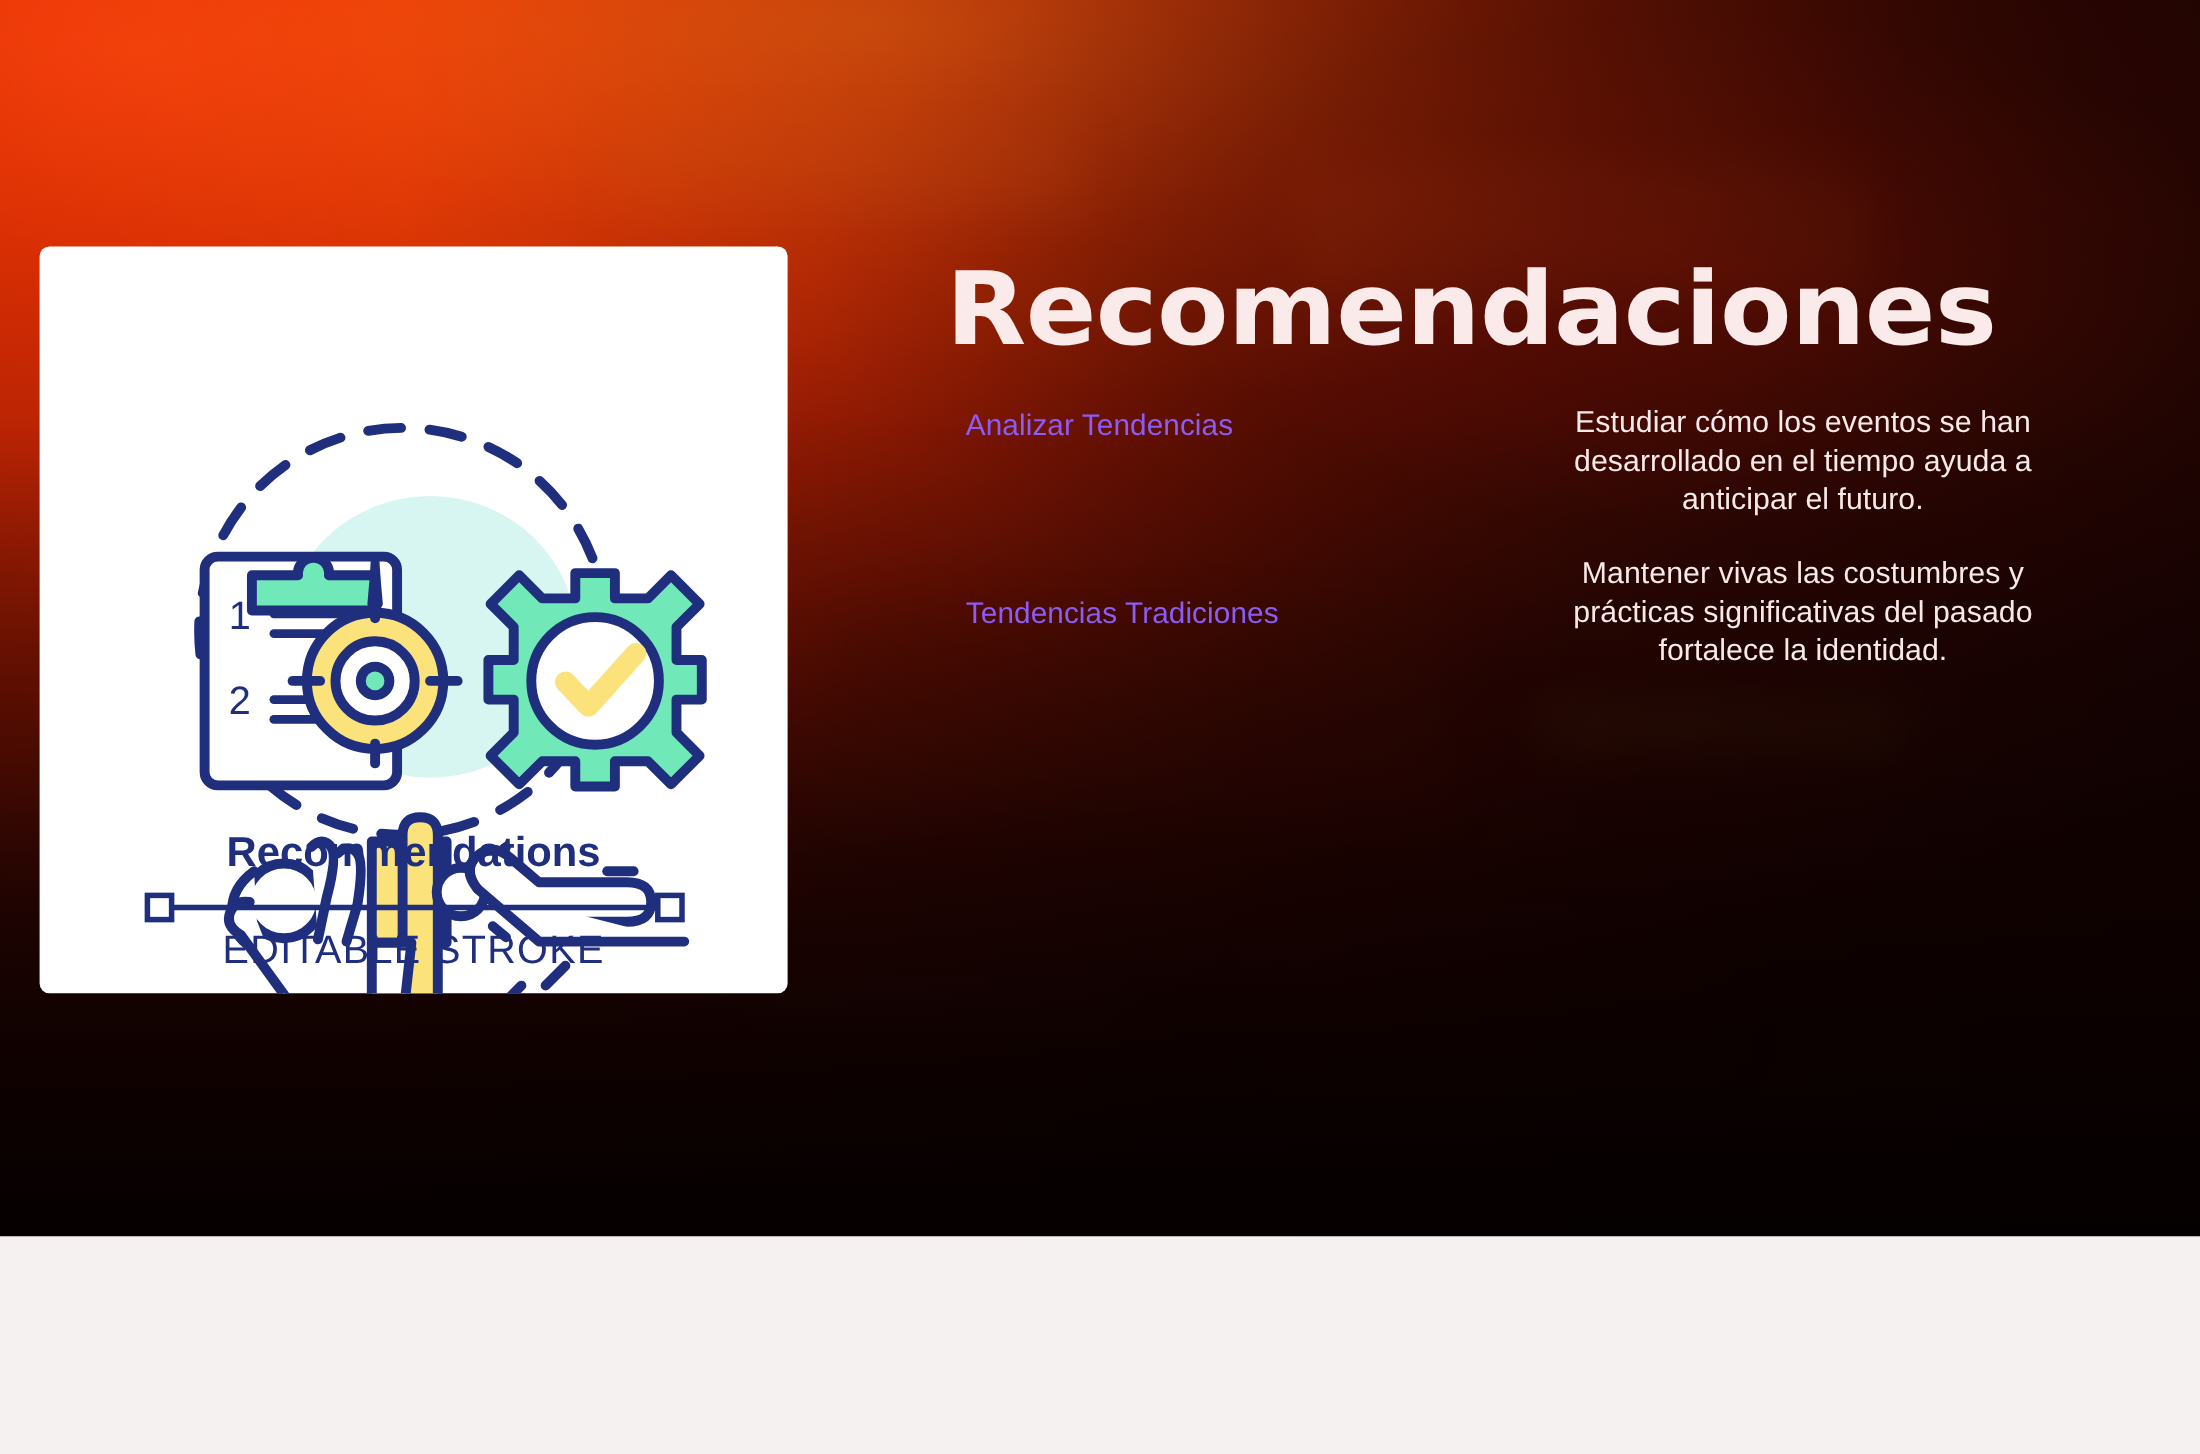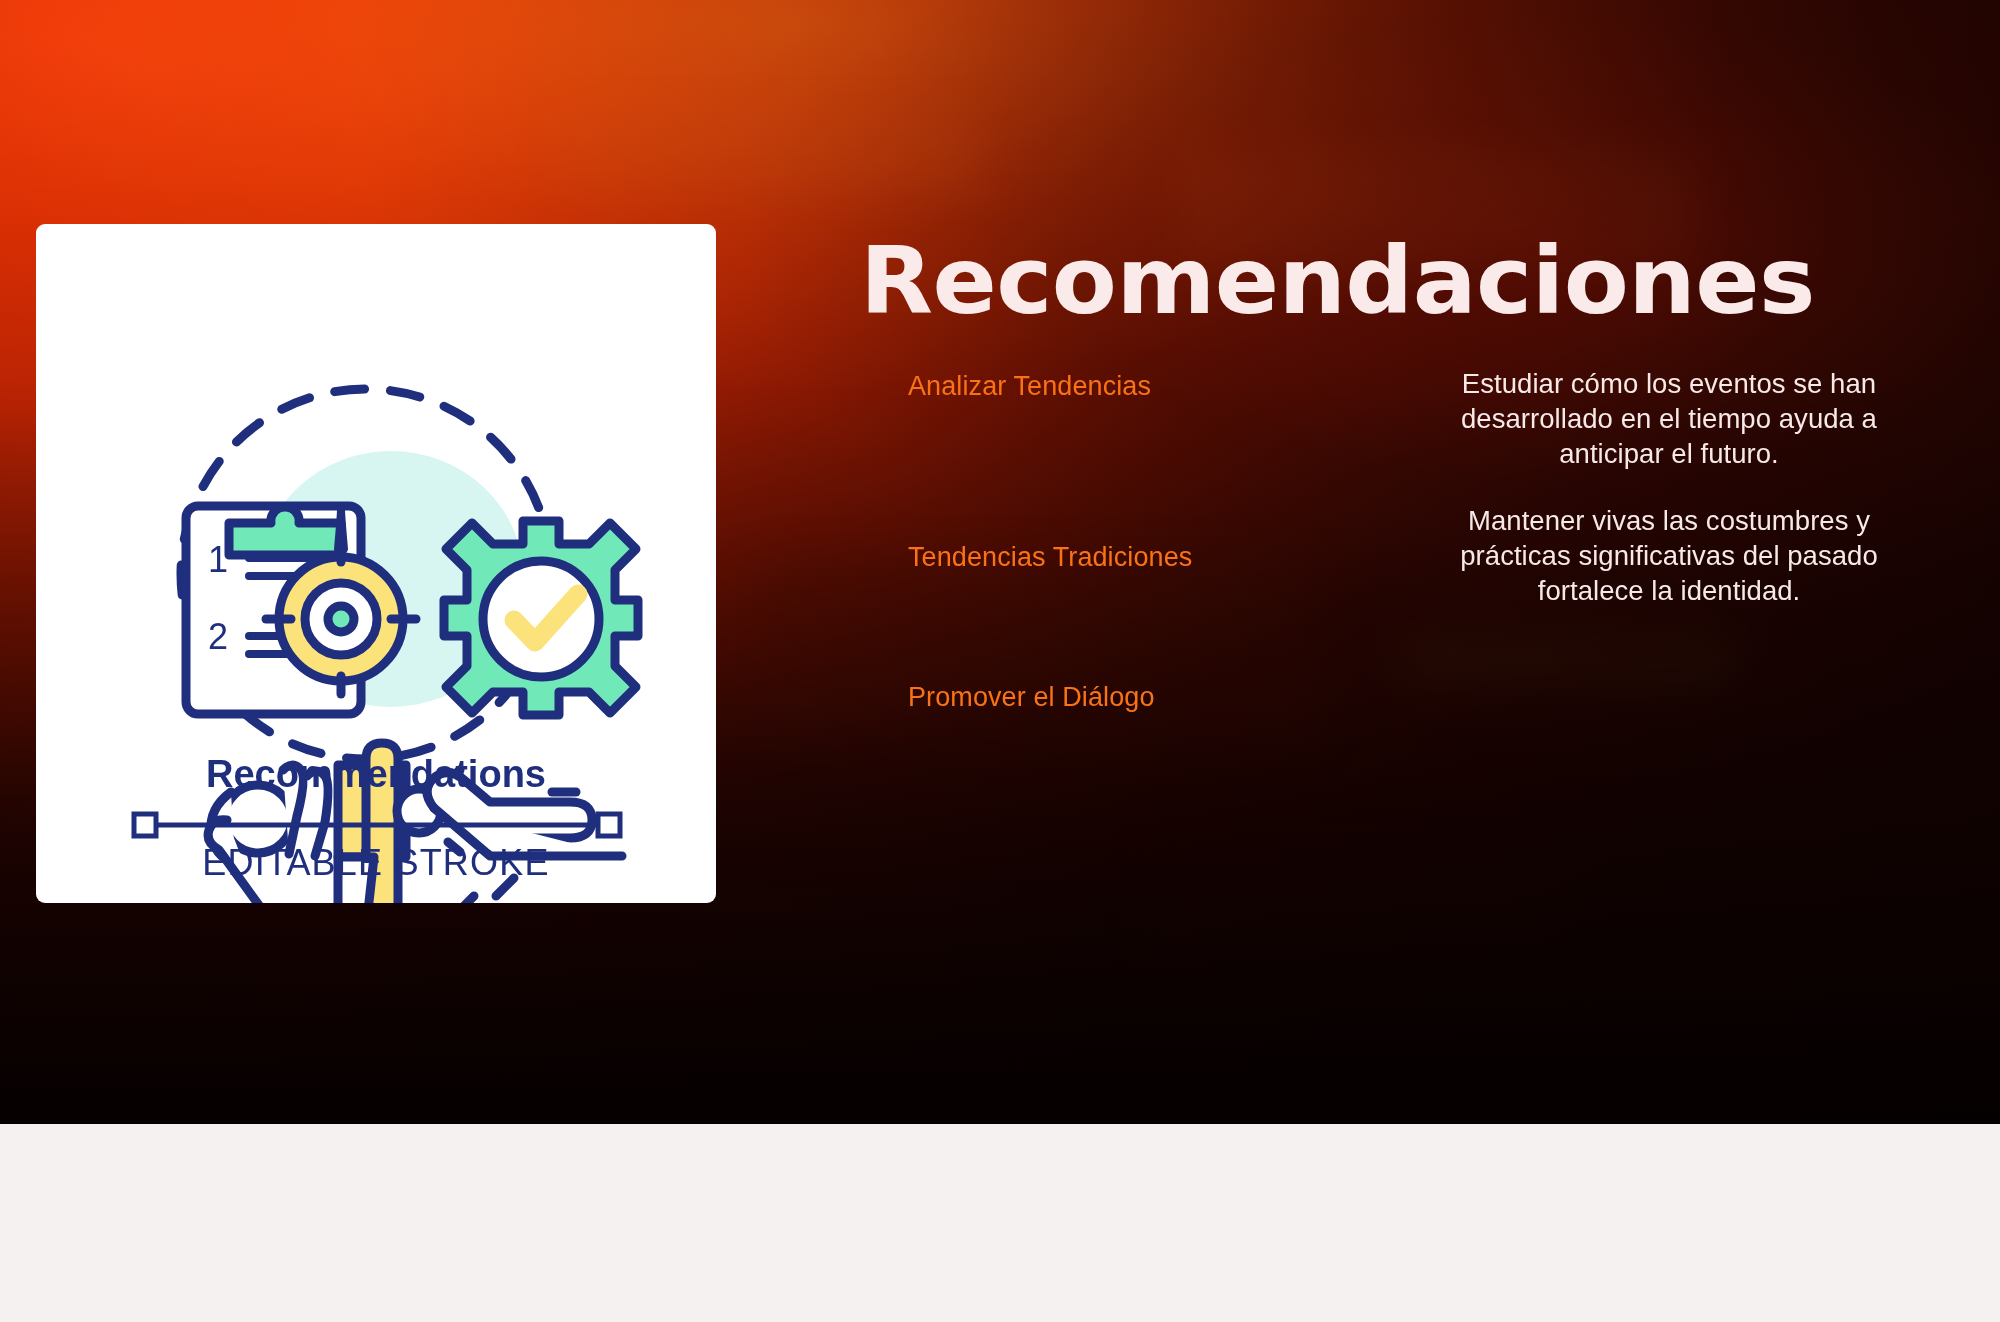--- a/index.html
+++ b/index.html
@@ -124,25 +124,24 @@
     width: 1060px;
   }
   .row {
     position: relative;
     display: flex;
     align-items: flex-start;
   }
   .row-label {
     width: 526px;
     flex: 0 0 526px;
-    color: #f97316;
+    color: #8b5cf6;
     font-size: 27px;
     line-height: 1.34;
     letter-spacing: .1px;
-    margin-left: 30px;
   }
   .row-desc {
     flex: 1 1 auto;
     color: #f7e9e7;
     font-size: 27.5px;
     line-height: 1.28;
     letter-spacing: .05px;
     max-width: 470px;
     text-align: center;
   }
@@ -262,21 +261,20 @@
         <div class="row-label">Analizar Tendencias</div>
         <div class="row-desc">Estudiar cómo los eventos se han desarrollado en el tiempo ayuda a anticipar el futuro.</div>
       </div>
 
       <div class="row" id="row-1">
         <div class="row-label">Tendencias Tradiciones</div>
         <div class="row-desc">Mantener vivas las costumbres y prácticas significativas del pasado fortalece la identidad.</div>
       </div>
 
       <div class="row" id="row-2">
-        <div class="row-label">Promover el Diálogo</div>
       </div>
 
     </div>
 
   </div>
 
   <div id="page-footer-area" style="position:absolute;left:0;top:1124px;width:2000px;height:198px;background:#f4f1f0;"></div>
 
 </div>
 

